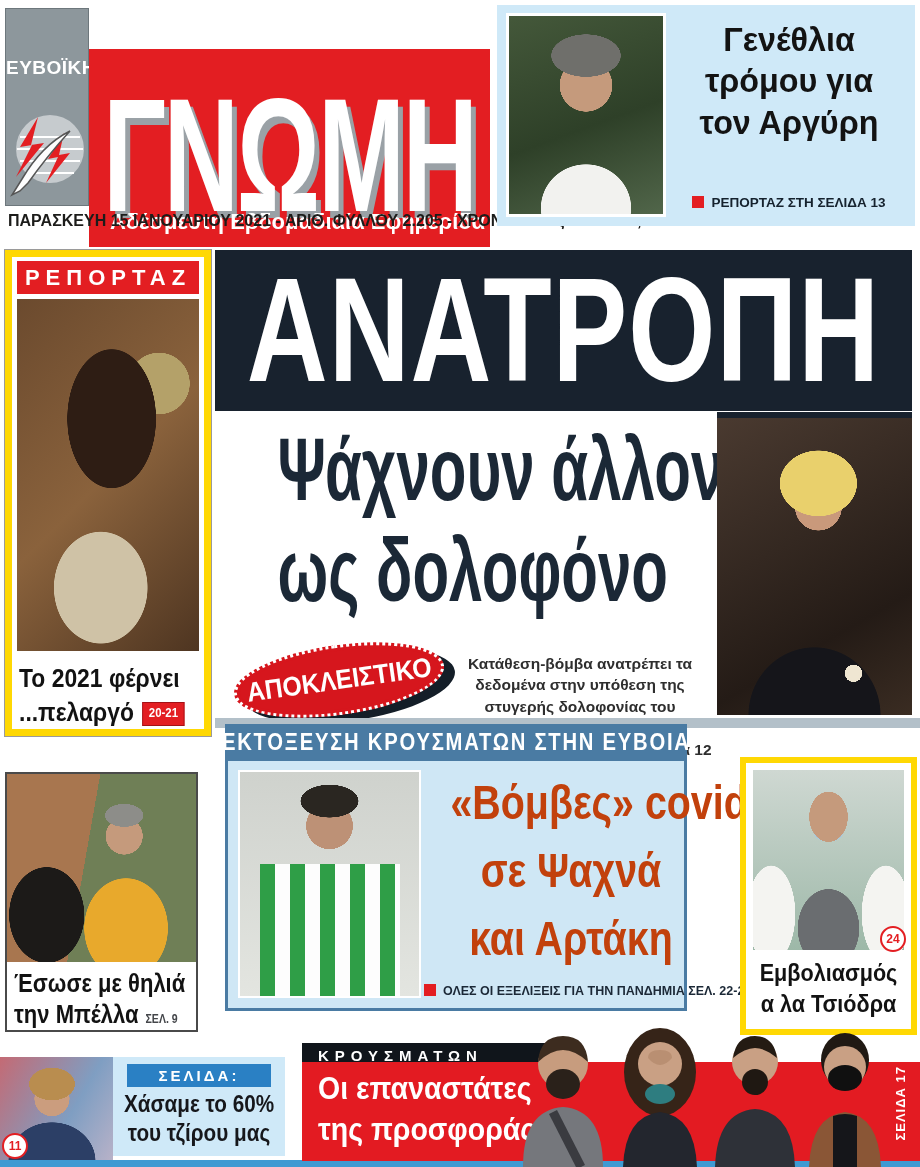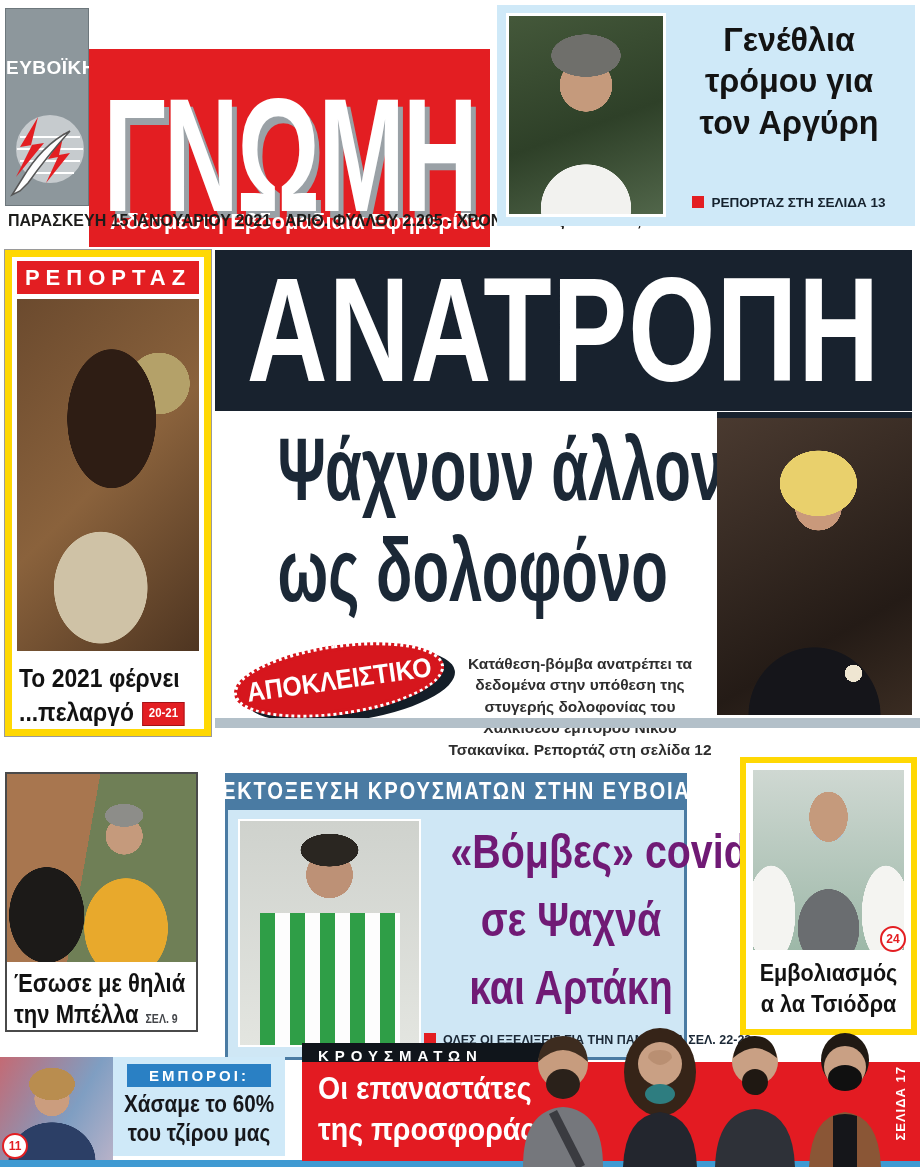--- a/index.html
+++ b/index.html
@@ -71,33 +71,33 @@
       background:
         radial-gradient(ellipse 20px 12px at 62% 22%,#8d8d89 95%,transparent 96%),
         radial-gradient(circle 19px at 62% 33%,#c59a7c 97%,transparent 98%),
         radial-gradient(ellipse 52px 62px at 63% 82%,#e8a92c 80%,transparent 81%),
         radial-gradient(ellipse 44px 56px at 21% 75%,#1c1a18 85%,transparent 86%),
         linear-gradient(100deg,#a8764f 0 42%,#6f7f56 42% 100%);}
   .dog-caption{padding:6px 8px 0 8px;color:#121212;font-weight:800;font-size:25px;line-height:1.25;
       transform:scaleX(.88);transform-origin:left top;white-space:nowrap;}
   .pageref-sm{font-size:12px;font-weight:bold;color:#44464a;margin-left:8px;}
 
-  .covid-box{left:225px;top:773px;width:462px;height:287px;}
+  .covid-box{left:225px;top:724px;width:462px;height:287px;}
   .covid-banner{height:37px;background:#4a7ba3;display:flex;align-items:center;justify-content:center;}
   .covid-banner span{color:#fff;font-weight:800;font-size:23px;letter-spacing:2px;transform:scaleX(.88);white-space:nowrap;}
   .covid-body{position:absolute;left:0;top:37px;right:0;bottom:0;background:#cfe7f5;border:3px solid #4a7ba3;border-top:none;}
   .covid-photo{position:absolute;left:10px;top:9px;width:183px;height:228px;border:2px solid #fff;
       background:
         radial-gradient(ellipse 30px 17px at 50% 13%,#2a2621 96%,transparent 97%),
         radial-gradient(circle 24px at 50% 24%,#bd9176 97%,transparent 98%),
         repeating-linear-gradient(90deg,#2f9e47 0 15px,#fdfdfd 15px 30px),
         linear-gradient(#cfd2cd,#e3e5e0);
       background-size:auto,auto,140px 132px,100%;
       background-position:0 0,0 0,50% 100%,0 0;background-repeat:no-repeat;}
-  .covid-headline{position:absolute;left:196px;top:8px;width:294px;text-align:center;color:#701a75;font-weight:900;}
+  .covid-headline{position:absolute;left:196px;top:8px;width:294px;text-align:center;color:#c2410c;font-weight:900;}
   .covid-headline div{font-size:48px;line-height:1.42;transform:scaleX(.82);transform-origin:center;white-space:nowrap;}
   .covid-kicker{position:absolute;left:196px;bottom:10px;width:294px;text-align:center;color:#1b2836;font-weight:800;font-size:12.5px;white-space:nowrap;}
 
   .vax-box{left:740px;top:757px;width:177px;height:278px;background:#fff;border:6px solid #ffd803;}
   .vax-photo{position:relative;margin:7px;height:180px;
       background:
         radial-gradient(ellipse 20px 26px at 50% 26%,#c59a7c 96%,transparent 97%),
         radial-gradient(ellipse 16px 11px at 50% 34%,#a9cbe0 95%,transparent 96%),
         radial-gradient(ellipse 36px 46px at 50% 88%,#6a6d70 85%,transparent 86%),
         radial-gradient(ellipse 30px 60px at 12% 80%,#f4f4f1 80%,transparent 81%),
@@ -226,21 +226,21 @@
     <div class="vax-caption">
       <div>Εμβολιασμός</div>
       <div>α λα Τσιόδρα</div>
     </div>
   </div>
 
   <div class="abs shop-photo">
     <span class="badge-circle shop-badge abs">11</span>
   </div>
   <div class="abs merch-box">
-    <div class="merch-strip">ΕΜΠΟΡΟΙ:</div>
+    <div class="merch-strip">ΣΕΛΙΔΑ:</div>
     <div class="merch-text">
       <div>Χάσαμε το 60%</div>
       <div>του τζίρου μας</div>
     </div>
   </div>
 
   <div class="abs pres-strip">ΚΡΟΥΣΜΑΤΩΝ</div>
   <div class="abs pres-red">
     <div class="pres-headline">
       <div>Οι επαναστάτες</div>

